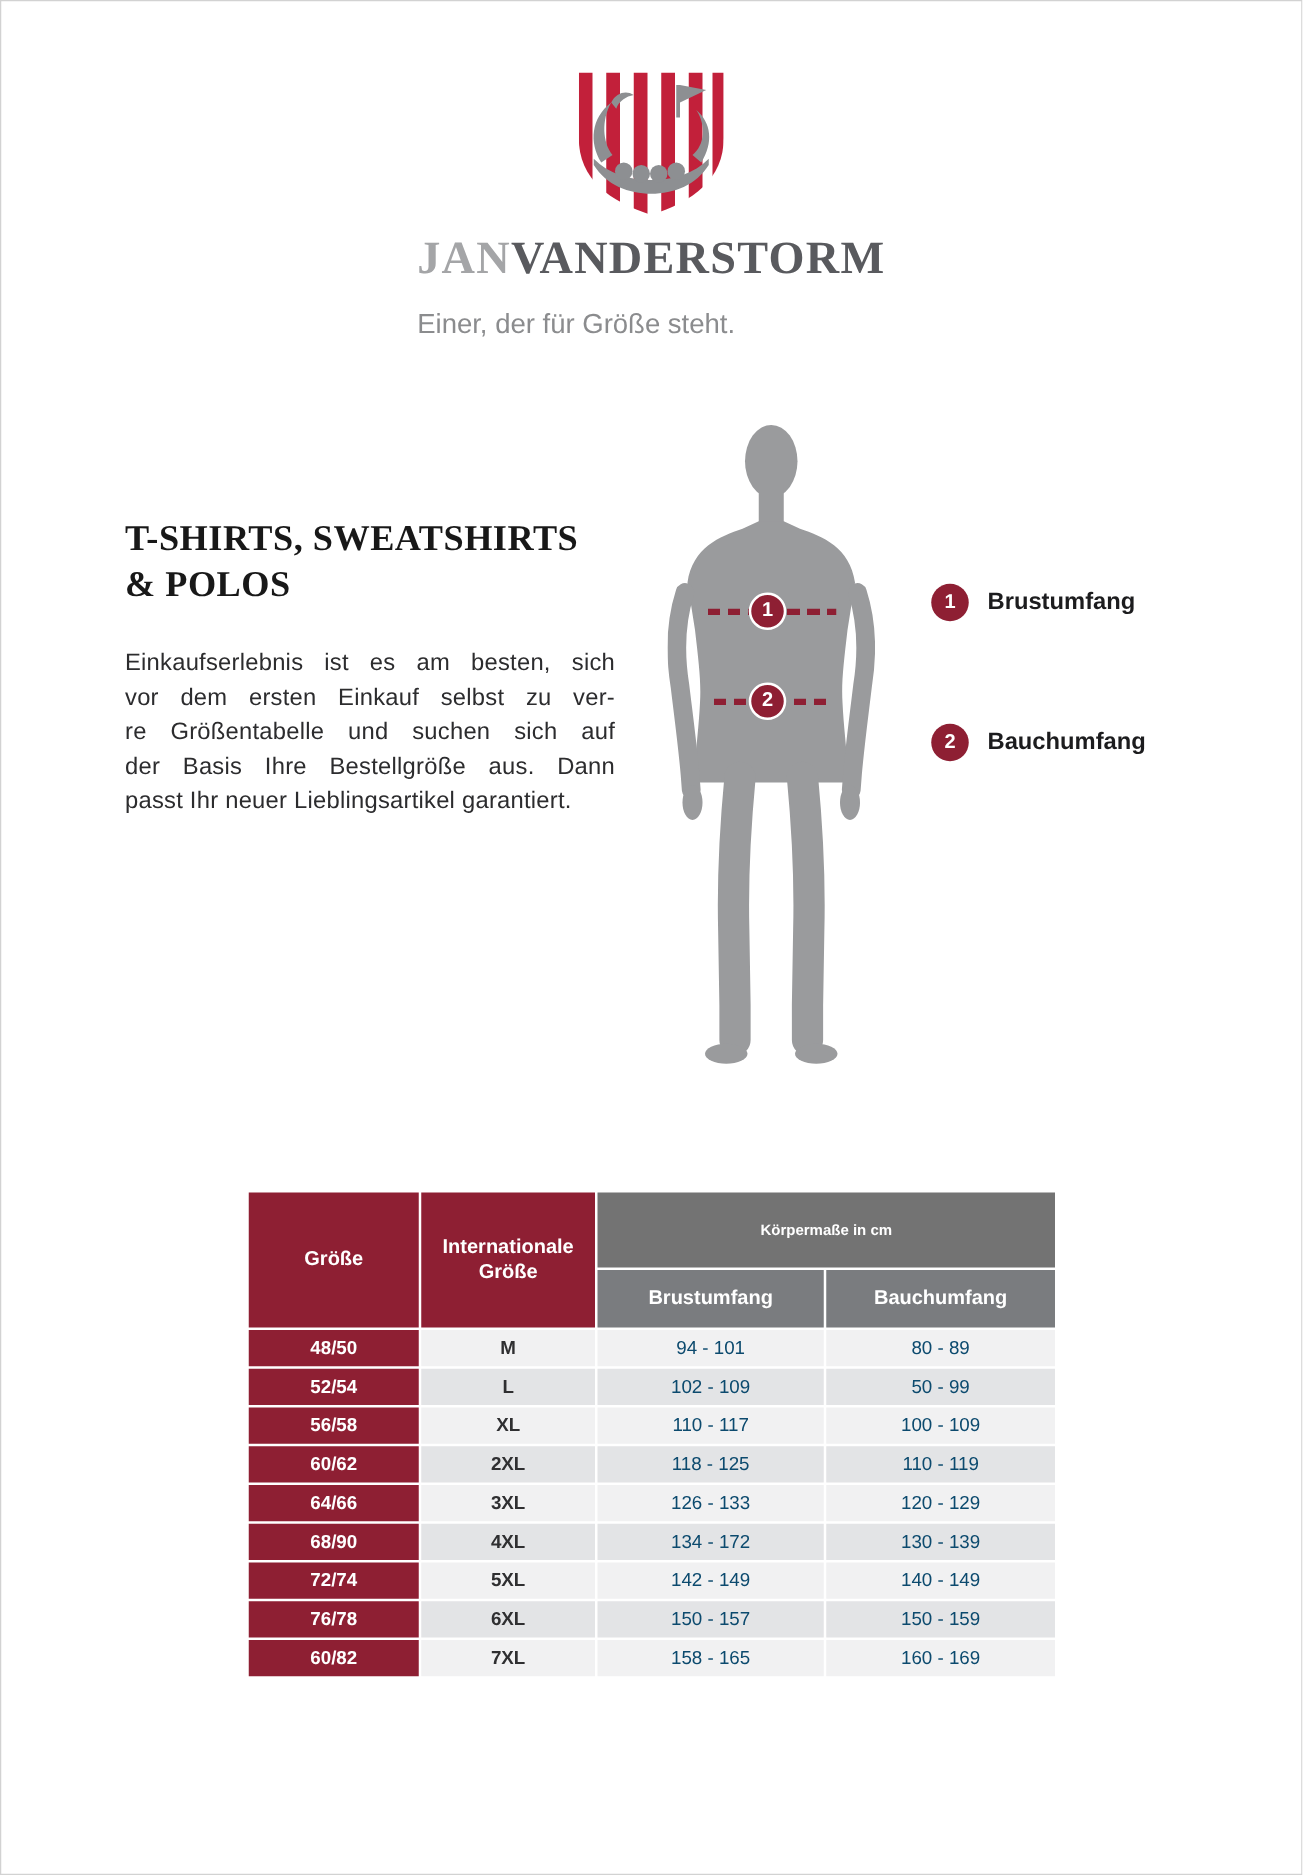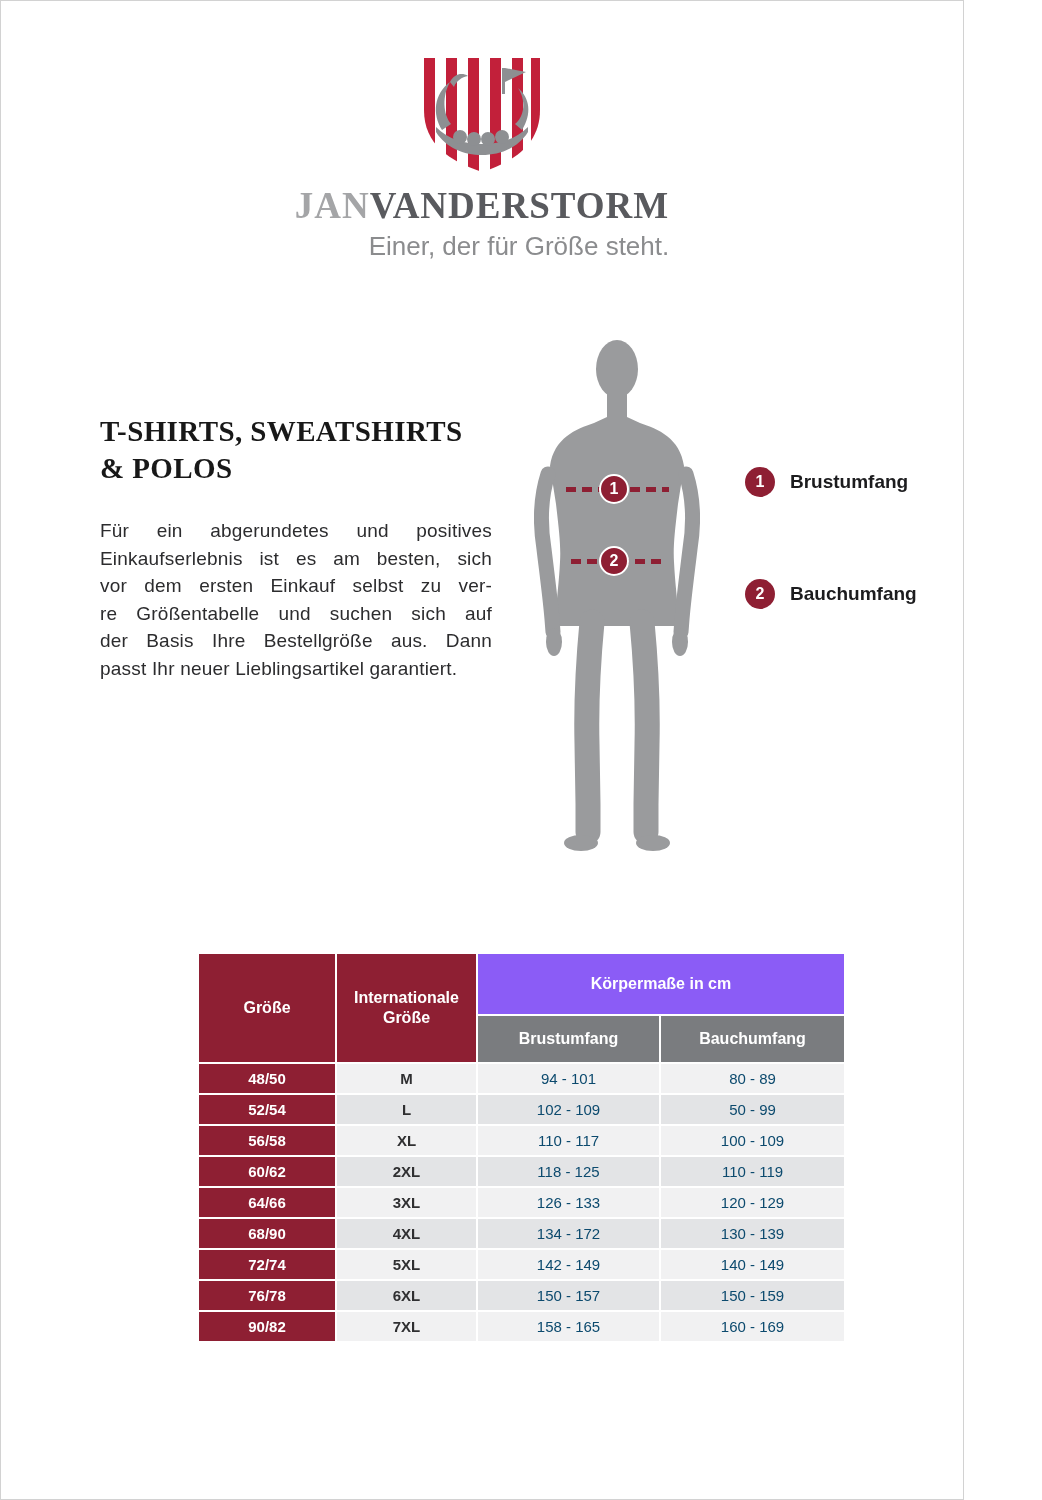--- a/index.html
+++ b/index.html
@@ -1,40 +1,40 @@
 <!DOCTYPE html>
 <html><head>
 <meta charset="utf-8">
 <style>
   * { margin:0; padding:0; box-sizing:border-box; }
   html,body { background:#ffffff; }
   #page {
     position:relative;
-    width:964px; height:1500px;
+    width:1042px; height:1500px;
     background:#ffffff;
     overflow:hidden;
     font-family:"Liberation Sans", sans-serif;
     box-shadow: inset 0 0 0 1px #d2d2d2;
   }
 
   
   .header { position:absolute; top:56px; left:0; width:100%; text-align:center; }
   .logo-wrap { display:block; margin-bottom:6px; }
   .brand-block { display:inline-block; text-align:center; }
   .brand-name {
     font-family:"Liberation Serif", serif;
     font-size:37px; font-weight:bold; letter-spacing:1px;
     white-space:nowrap;
   }
   .brand-name .part1 { color:#a4a5a7; }
   .brand-name .part2 { color:#595a5e; }
   .brand-tagline {
-    margin-top:4px;
-    text-align:right;
-    font-size:26px; color:#8b8c8e;
+    margin-top:18px;
+    text-align:left;
+    font-size:22px; color:#8b8c8e;
   }
 
   
   .intro { position:absolute; left:100px; top:413px; width:392px; }
   .intro-title {
     font-family:"Liberation Serif", serif;
     font-weight:bold; font-size:29px; line-height:37px;
     color:#181818; letter-spacing:0.4px;
   }
   .intro-body { margin-top:30px; font-size:19px; line-height:27.5px; color:#2c2c2e; letter-spacing:0.2px; }
@@ -69,21 +69,21 @@
   .size-table {
     position:absolute; left:199px; top:954px;
     display:grid;
     grid-template-columns:136px 139px 181px 183px;
     grid-template-rows:60px 46px repeat(9, 29px);
     gap:2px;
     background:#ffffff;
   }
   .cell { display:flex; align-items:center; justify-content:center; text-align:center; }
   .hd-red  { background:#8e1f33; color:#ffffff; font-weight:bold; font-size:16px; line-height:20px; }
-  .hd-gray { background:#8b5cf6; color:#ffffff; font-weight:bold; font-size:16px; }
+  .hd-gray { background:#737373; color:#ffffff; font-weight:bold; font-size:12px; }
   .hd-sub  { background:#7a7c7f; color:#ffffff; font-weight:bold; font-size:16px; }
   .h-groesse { grid-column:1; grid-row:1/3; }
   .h-int     { grid-column:2; grid-row:1/3; padding:16px 10px; }
   .h-koerper { grid-column:3/5; grid-row:1; }
   .h-brust   { grid-column:3; grid-row:2; }
   .h-bauch   { grid-column:4; grid-row:2; }
   .trow { display:contents; }
   .c-red { background:#8e1f33; color:#ffffff; font-weight:bold; font-size:15px; }
   .c-int { font-weight:bold; color:#2f2f31; font-size:15px; }
   .c-val { color:#0c4a6e; font-size:15px; }
@@ -134,21 +134,20 @@
       <div class="brand-tagline">Einer, der für Größe steht.</div>
     </div>
   </div>
 
   <div class="intro">
     <div class="intro-title">
       <div>T-SHIRTS, SWEATSHIRTS</div>
       <div>&amp; POLOS</div>
     </div>
     <div class="intro-body">
-      <div class="jline">Für ein abgerundetes und positives</div>
       <div class="jline">Einkaufserlebnis ist es am besten, sich</div>
       <div class="jline">vor dem ersten Einkauf selbst zu ver-</div>
       <div class="jline">re Größentabelle und suchen sich auf</div>
       <div class="jline">der Basis Ihre Bestellgröße aus. Dann</div>
       <div class="jline last">passt Ihr neuer Lieblingsartikel garantiert.</div>
     </div>
   </div>
 
   <div class="figure-wrap">
     <svg width="166" height="525" viewBox="0 0 166 525">
@@ -230,20 +229,20 @@
       <div class="cell c-val">142 - 149</div>
       <div class="cell c-val">140 - 149</div>
     </div>
     <div class="trow even">
       <div class="cell c-red">76/78</div>
       <div class="cell c-int">6XL</div>
       <div class="cell c-val">150 - 157</div>
       <div class="cell c-val">150 - 159</div>
     </div>
     <div class="trow odd">
-      <div class="cell c-red">90/82</div>
+      <div class="cell c-red">60/82</div>
       <div class="cell c-int">7XL</div>
       <div class="cell c-val">158 - 165</div>
       <div class="cell c-val">160 - 169</div>
     </div>
   </div>
 
 </div>
 
 </body></html>

